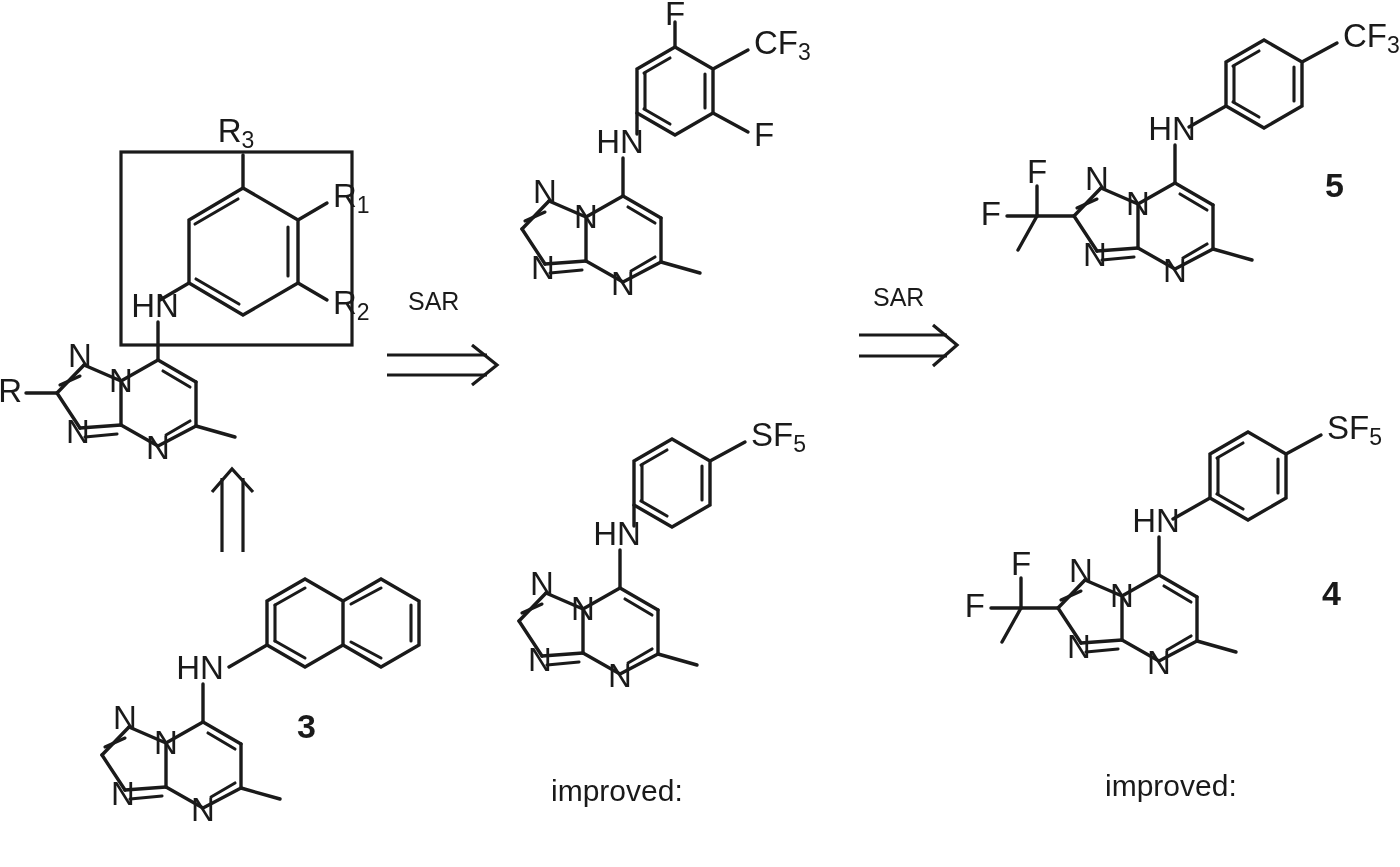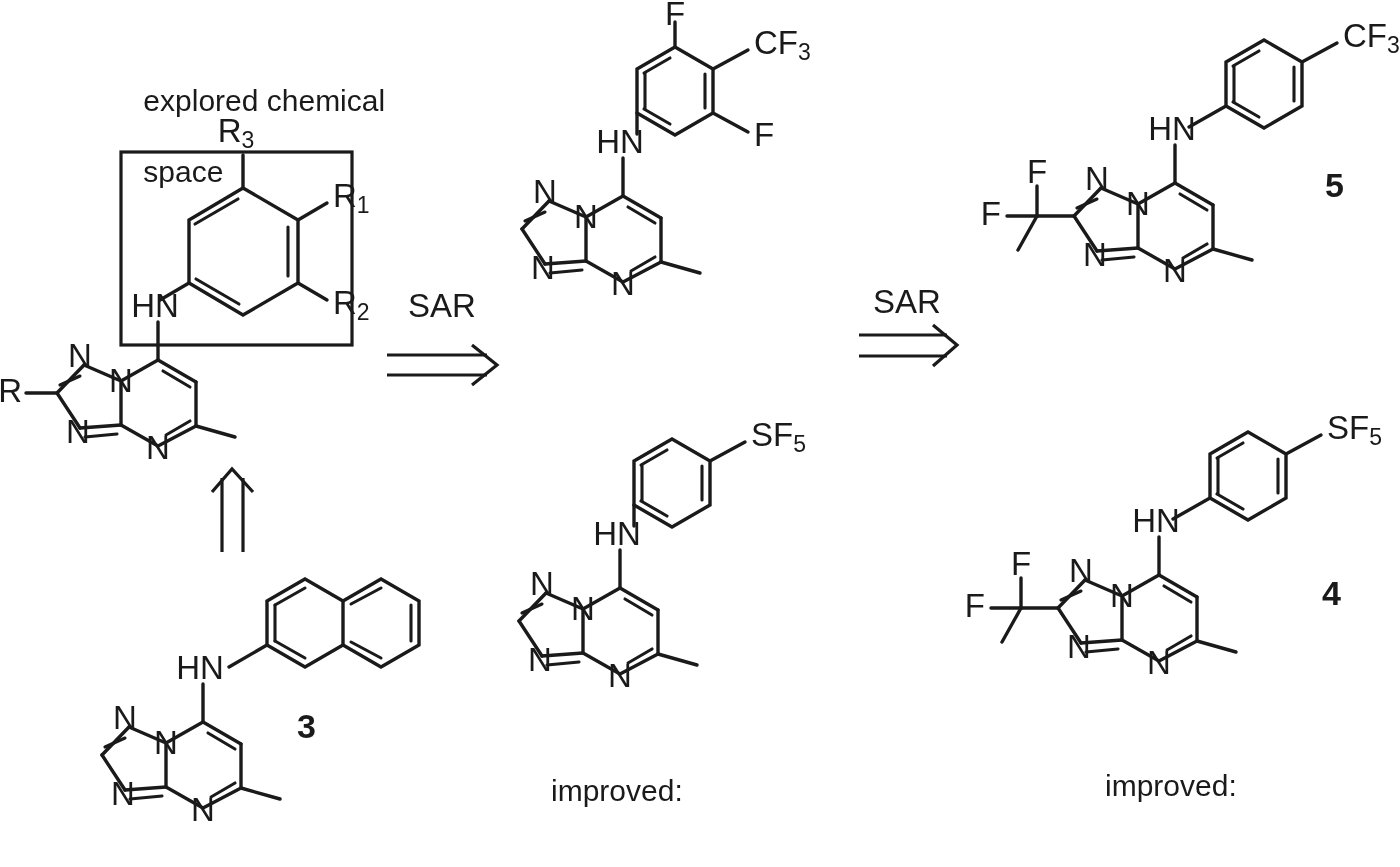--- a/index.html
+++ b/index.html
@@ -16,21 +16,21 @@
     overflow: hidden;
   }
   .txt {
     position: absolute;
     color: #1a1a1a;
     font-family: "Liberation Sans", sans-serif;
     white-space: pre;
     line-height: 1.18;
   }
   .lbl-caption { font-size: 30px; }
-  .lbl-sar { font-size: 33px; }
+  .lbl-sar { font-size: 25px; }
   .lbl-num { font-size: 34px; font-weight: bold; }
   .lbl-note { font-size: 30px; }
   svg { position: absolute; left: 0; top: 0; overflow: visible; }
   .bond { stroke: #1a1a1a; stroke-width: 3.4; fill: none; stroke-linecap: round; }
   .bond-thin { stroke: #1a1a1a; stroke-width: 3.1; fill: none; stroke-linecap: round; }
   .boxline { stroke: #1a1a1a; stroke-width: 3.2; fill: none; }
   .arrw { stroke: #1a1a1a; stroke-width: 3.2; fill: none; stroke-linecap: butt; }
   .atom {
     font-family: "Liberation Sans", sans-serif;
     font-size: 33px;
@@ -44,24 +44,20 @@
     fill: #1a1a1a;
   }
   .atom-left { text-anchor: start; }
   .atom-right { text-anchor: end; }
 </style>
 </head>
 <body>
 
 <div id="page">
 
-  <div class="txt lbl-caption" style="left:110px; top:48px;">
-    <span>explored chemical</span><br>
-    <span>space</span>
-  </div>
 
   <svg width="1400" height="867" viewBox="0 0 1400 867">
 
     <rect class="boxline" x="121" y="152" width="231" height="193"></rect>
 
     <g>
 
       <path class="bond" d="M243,188 L298,220 L298,283 L243,315 L189,283 L189,220 Z"></path>
 
       <path class="bond-thin" d="M288,227 L288,276"></path>

